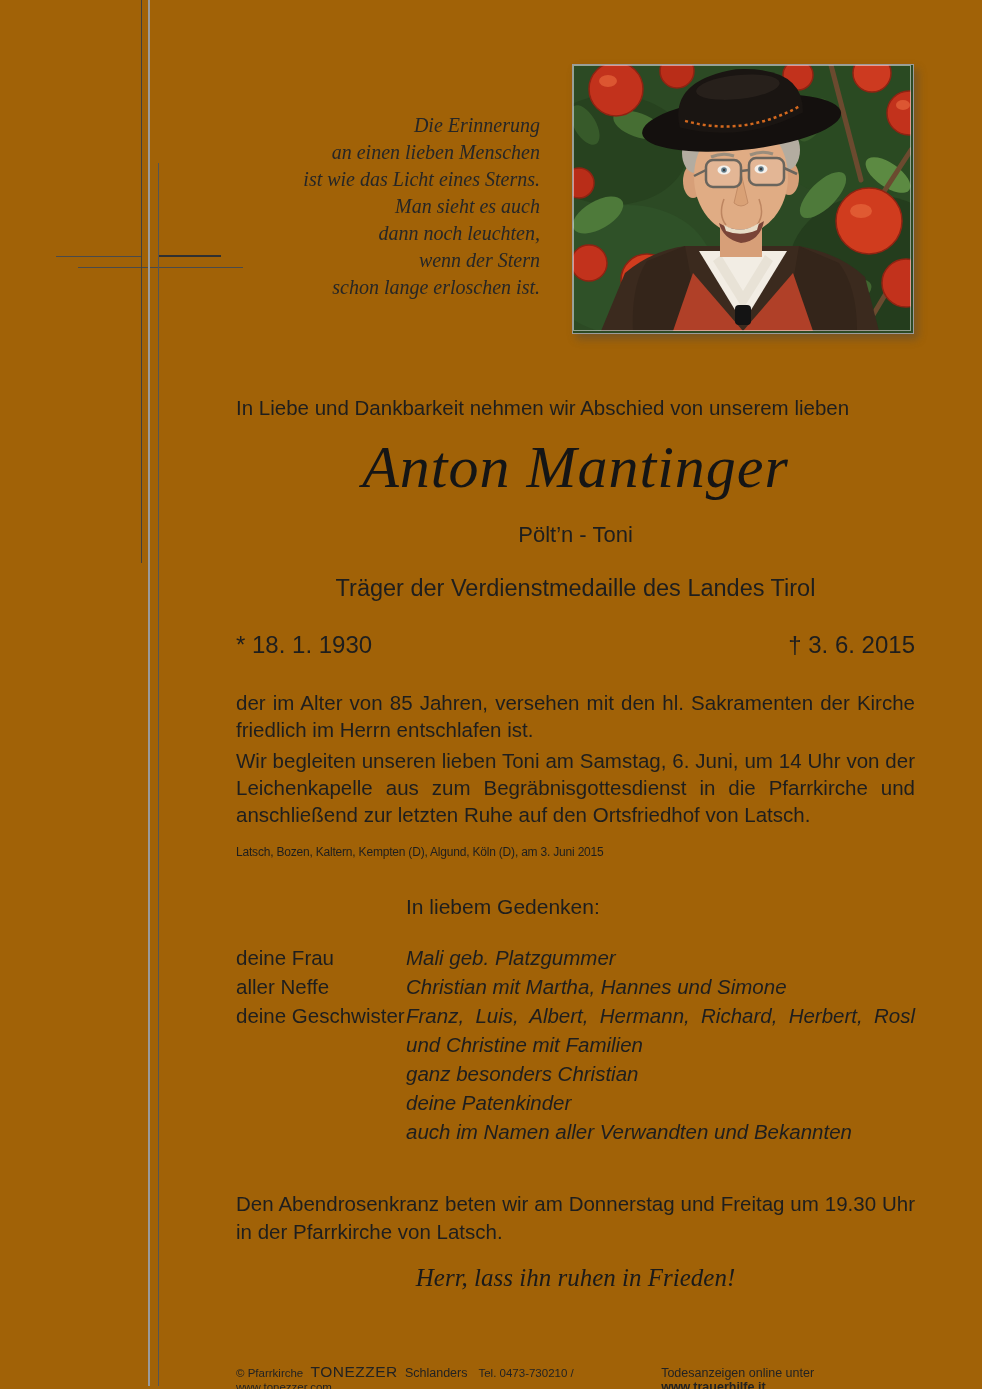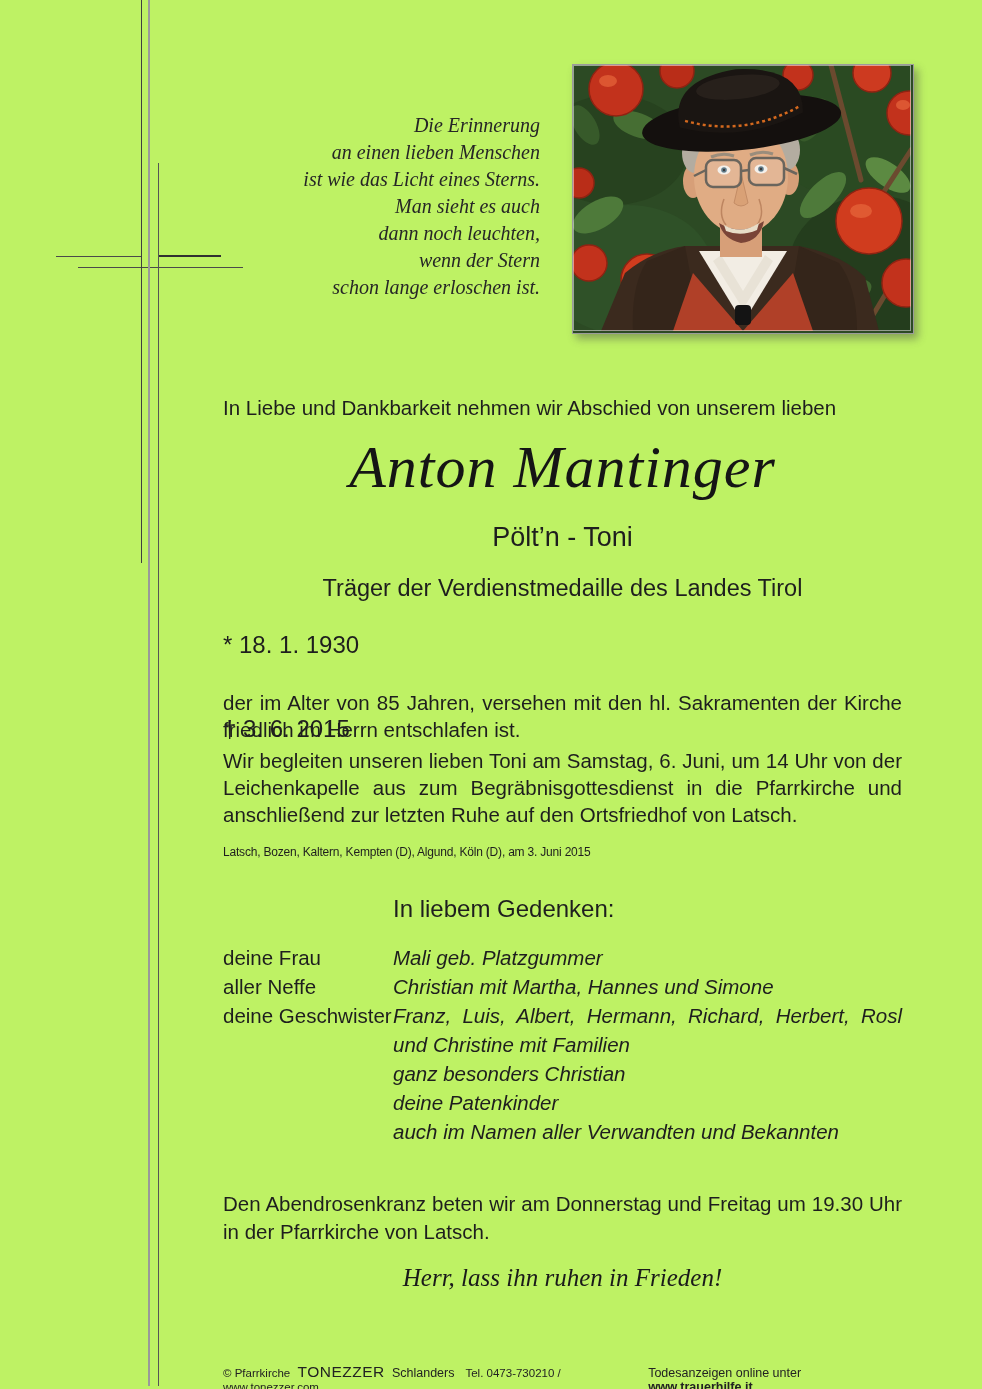--- a/index.html
+++ b/index.html
@@ -1,48 +1,48 @@
 <!DOCTYPE html>
 <html><head>
 <meta charset="utf-8">
 <style>
   html,body{margin:0;padding:0;background:#e8e8e8;}
-  #page{position:relative;width:982px;height:1389px;background:#bef264;margin:0 auto;
+  #page{position:relative;width:982px;height:1389px;background:#a16207;margin:0 auto;
         font-family:"Liberation Sans",sans-serif;color:#1e1e1e;overflow:hidden;}
   .abs{position:absolute;}
   
   .xline{position:absolute;background:#4a4a4a;}
   .v1{left:141px;top:0;width:1px;height:563px;background:#3f3f3f;}
   .v2{left:148px;top:0;width:2px;height:1386px;background:#9a9a9a;}
   .v3{left:158px;top:163px;width:1px;height:1223px;background:#555;}
   .h1l{left:56px;top:256px;width:85px;height:1px;}
   .h1r{left:159px;top:255px;width:62px;height:2px;background:#303030;}
   .h2{left:78px;top:267px;width:165px;height:1px;}
   
   .poem{left:240px;top:112px;width:300px;text-align:right;
         font-family:"Liberation Serif",serif;font-style:italic;
         font-size:20px;line-height:27px;color:#262626;}
   
   .photo{left:572px;top:64px;width:340px;height:268px;border:1px solid #9b9b9b;
          box-shadow:4px 5px 8px rgba(70,70,70,.45);background:#2c4a24;}
   .photo svg{display:block;}
   
-  .col{left:223px;top:0;width:679px;height:1201px;}
+  .col{left:236px;top:0;width:679px;height:1201px;}
   .col > div{position:absolute;width:679px;}
   .intro{top:396px;font-size:20.5px;}
   .name{top:433px;text-align:center;font-family:"Liberation Serif",serif;
         font-style:italic;font-size:60px;letter-spacing:1px;color:#151515;}
-  .nickname{top:522px;text-align:center;font-size:27px;}
+  .nickname{top:522px;text-align:center;font-size:22px;}
   .honor{top:575px;text-align:center;font-size:23.5px;}
-  .dates{top:631px;display:flex;justify-content:flex-end;gap:56px;font-size:24px;flex-direction:column;}
+  .dates{top:631px;display:flex;justify-content:space-between;gap:56px;font-size:24px;}
   .para{font-size:20.5px;line-height:27px;text-align:justify;}
   .p1{top:689px;}
   .p2{top:747px;}
   .places{top:845px;font-size:12px;letter-spacing:-0.2px;white-space:nowrap;}
-  .gedenken{top:895px;padding-left:170px;font-size:24px;box-sizing:border-box;}
+  .gedenken{top:895px;padding-left:170px;font-size:21px;box-sizing:border-box;}
   .family{top:943px;font-size:20.5px;line-height:29px;}
   .frow{display:flex;}
   .flbl{width:170px;flex:none;}
   .fval{flex:1;text-align:justify;font-style:italic;}
   .rosary{top:1190px;font-size:20.5px;line-height:28px;text-align:justify;}
   .closing{top:1264px;text-align:center;font-family:"Liberation Serif",serif;
            font-style:italic;font-size:25px;color:#1a1a1a;}
   .footer{top:1363px;display:flex;justify-content:space-between;align-items:baseline;
           font-size:11.5px;color:#222;}
   .brand{font-size:15.5px;letter-spacing:.5px;margin:0 4px;}

